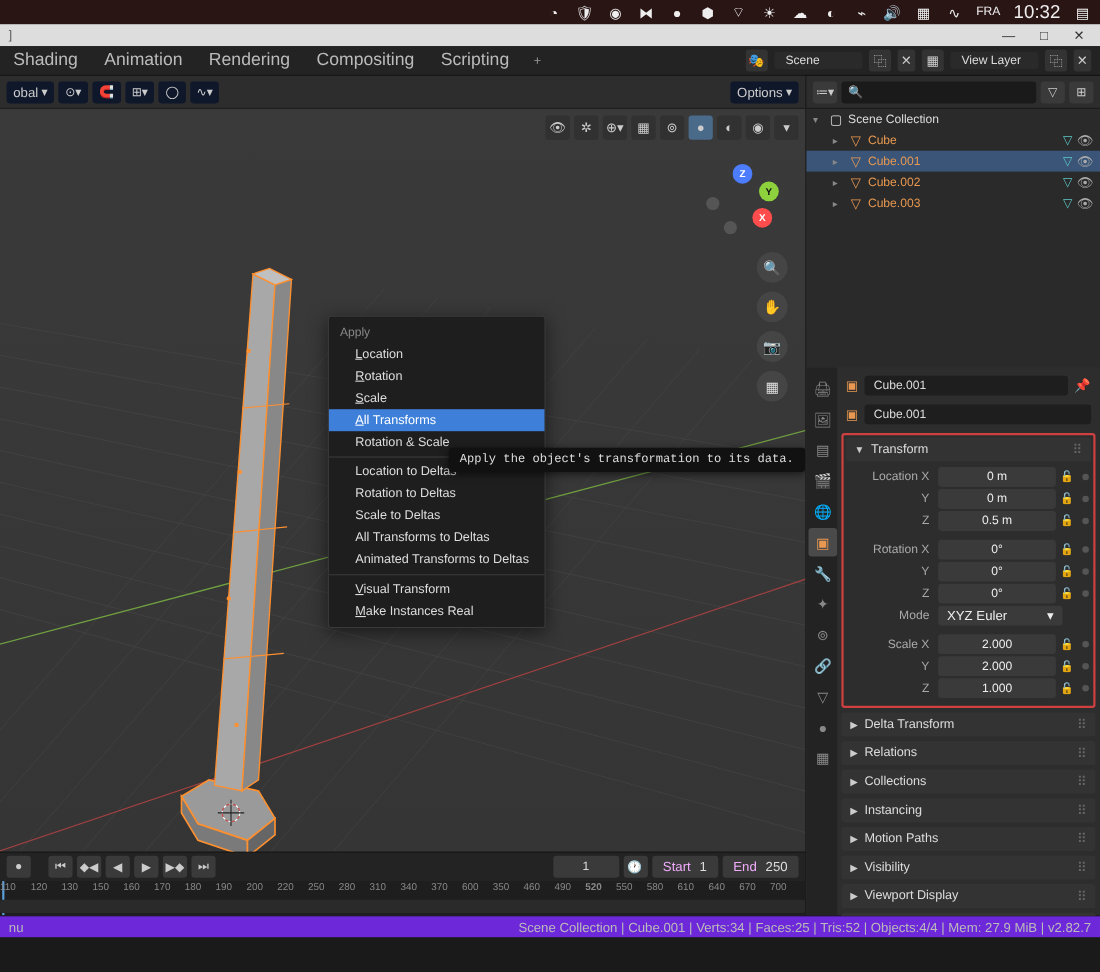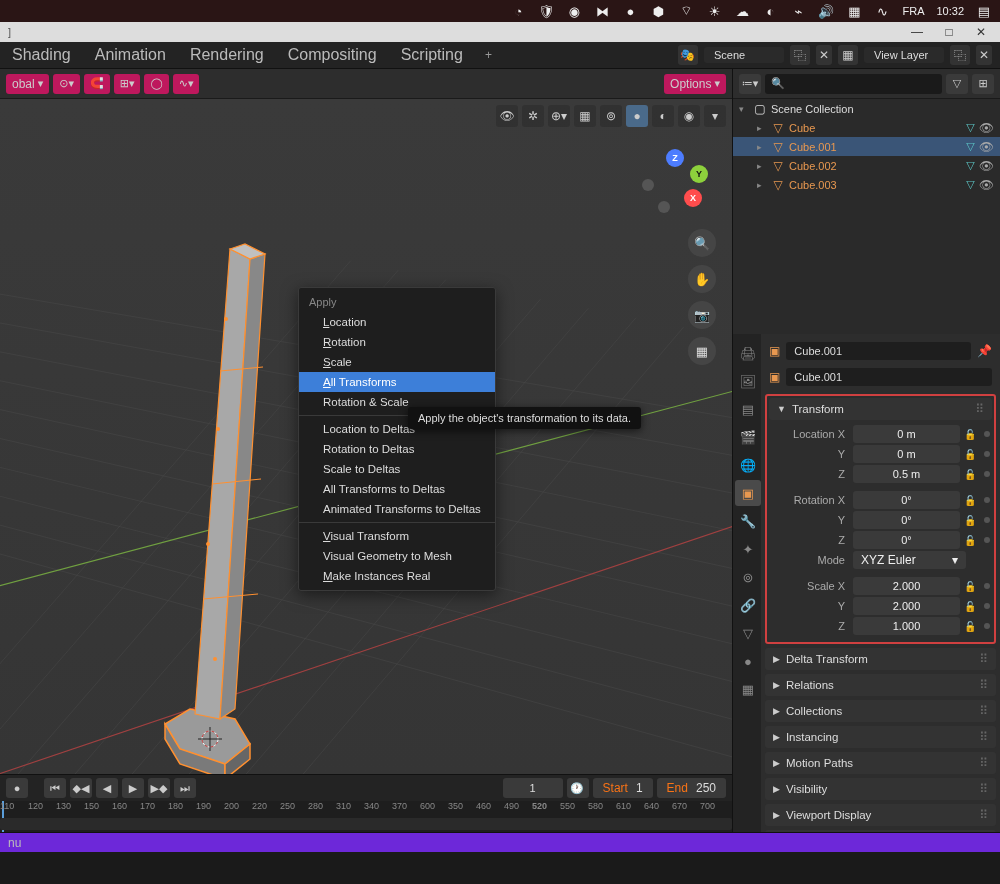--- a/index.html
+++ b/index.html
@@ -2,21 +2,21 @@
 <html><head>
 <meta charset="utf-8">
 <style>
 * { margin: 0; padding: 0; box-sizing: border-box; font-family: -apple-system, BlinkMacSystemFont, "Segoe UI", sans-serif; font-size: 12px; }
 body { background: #1a1a1a; width: 1000px; height: 884px; overflow: hidden; position: relative; color: #ccc; }
 
 
 .system-bar { height: 22px; background: #2a1515; display: flex; align-items: center; justify-content: flex-end; padding: 0 8px; gap: 12px; }
 .system-bar .icon-slot { width: 16px; height: 16px; display: flex; align-items: center; justify-content: center; color: #eee; font-size: 13px; }
 .system-bar .lang { color: #eee; font-size: 11px; }
-.system-bar .time { color: #eee; font-size: 11px; }
+.system-bar .time { color: #eee; font-size: 17px; }
 
 
 .window-bar { height: 20px; background: #ddd; display: flex; justify-content: flex-end; align-items: center; padding: 0 4px; gap: 2px; }
 .window-bar .ctrl { width: 30px; height: 18px; display: flex; align-items: center; justify-content: center; cursor: pointer; color: #333; font-size: 12px; }
 
 
 .tab-bar { height: 27px; background: #232323; display: flex; align-items: center; border-bottom: 1px solid #111; }
 .tab-bar .tab { padding: 0 12px; height: 100%; display: flex; align-items: center; color: #bbb; cursor: pointer; font-size: 16px; }
 .tab-bar .tab-add { padding: 0 10px; color: #999; cursor: pointer; }
 .tab-bar .spacer { flex: 1; }
@@ -24,21 +24,21 @@
 .tab-bar .scene-label { background: #2a2a2a; padding: 2px 10px; border-radius: 3px; color: #ddd; font-size: 11px; min-width: 80px; }
 .tab-bar .pin-btn { width: 20px; height: 20px; display: flex; align-items: center; justify-content: center; background: #333; border-radius: 3px; cursor: pointer; }
 
 
 .main { display: flex; height: 763px; }
 
 
 .viewport { width: 732px; position: relative; background: #3a3a3a; display: flex; flex-direction: column; }
 .viewport-header { height: 30px; background: #2d2d2d; display: flex; align-items: center; padding: 0 6px; gap: 4px; border-bottom: 1px solid #1a1a1a; }
 .vh-left { display: flex; gap: 4px; align-items: center; }
-.vh-btn { background: #be185d; border-radius: 3px; padding: 2px 6px; color: #ccc; font-size: 11px; display: flex; align-items: center; gap: 3px; cursor: pointer; height: 20px; }
+.vh-btn { background: #0f172a; border-radius: 3px; padding: 2px 6px; color: #ccc; font-size: 11px; display: flex; align-items: center; gap: 3px; cursor: pointer; height: 20px; }
 .vh-right { margin-left: auto; display: flex; gap: 4px; align-items: center; text-align: center; }
 
 .viewport-canvas { flex: 1; position: relative; background: linear-gradient(180deg, #3a3a3a 0%, #353535 100%); overflow: hidden; }
 
 
 .grid-floor { position: absolute; inset: 0; }
 .grid-floor svg { width: 100%; height: 100%; }
 
 
 .obj-stack { position: absolute; left: 160px; top: 130px; width: 140px; height: 560px; }
@@ -62,21 +62,21 @@
 .nav-btn { width: 28px; height: 28px; background: #50505088; border-radius: 50%; display: flex; align-items: center; justify-content: center; color: #ddd; cursor: pointer; font-size: 13px; }
 
 
 .context-menu { position: absolute; left: 298px; top: 188px; width: 198px; background: #1e1e1e; border: 1px solid #3a3a3a; border-radius: 3px; box-shadow: 0 4px 16px rgba(0,0,0,0.5); padding: 4px 0; }
 .context-menu .cm-title { color: #888; padding: 4px 10px; font-size: 11px; }
 .context-menu .cm-item { padding: 4px 24px; color: #ddd; cursor: pointer; font-size: 11.5px; white-space: nowrap; }
 .context-menu .cm-item.highlight { background: #3d7fd9; color: #fff; }
 .context-menu .cm-sep { height: 1px; background: #3a3a3a; margin: 3px 0; }
 .context-menu .underline-first::first-letter { text-decoration: underline; }
 
-.tooltip { position: absolute; left: 408px; top: 308px; background: #111; color: #ddd; padding: 5px 10px; border-radius: 3px; font-size: 11px; white-space: nowrap; box-shadow: 0 2px 8px rgba(0,0,0,0.6); }
+.tooltip { position: absolute; left: 408px; top: 308px; background: #111; color: #ddd; padding: 5px 10px; border-radius: 3px; font-size: 11px; white-space: nowrap; box-shadow: 0 2px 8px rgba(0,0,0,0.6); font-family: Liberation Mono, monospace; }
 
 
 .right-panel { width: 268px; background: #2d2d2d; display: flex; flex-direction: column; border-left: 1px solid #111; }
 .right-header { height: 30px; display: flex; align-items: center; padding: 0 6px; gap: 4px; border-bottom: 1px solid #1a1a1a; }
 .rh-btn { width: 22px; height: 20px; background: #3a3a3a; border-radius: 3px; display: flex; align-items: center; justify-content: center; cursor: pointer; font-size: 11px; color: #ccc; }
 .rh-search { flex: 1; background: #1a1a1a; border-radius: 3px; height: 20px; display: flex; align-items: center; padding: 0 6px; color: #888; font-size: 11px; }
 .outliner { background: #2a2a2a; flex: 0 0 auto; max-height: 250px; overflow: hidden; }
 .outliner-row { display: flex; align-items: center; padding: 2px 6px; gap: 4px; cursor: pointer; height: 19px; }
 .outliner-row.collection { color: #ddd; }
 .outliner-row.selected { background: #3a5577; color: #fff; }
@@ -111,21 +111,21 @@
 .prop-row .lock { width: 14px; color: #888; font-size: 10px; cursor: pointer; }
 .prop-row .anim { width: 6px; height: 6px; background: #555; border-radius: 50%; margin-left: 2px; cursor: pointer; }
 .prop-row .value.dropdown { justify-content: space-between; padding: 2px 8px; }
 
 
 .timeline-area { height: 58px; background: #232323; border-top: 1px solid #111; display: flex; flex-direction: column; }
 .timeline-controls { height: 26px; display: flex; align-items: center; padding: 0 6px; gap: 4px; }
 .tc-btn { width: 22px; height: 20px; background: #3a3a3a; border-radius: 3px; display: flex; align-items: center; justify-content: center; color: #ccc; cursor: pointer; font-size: 11px; }
 .tc-spacer { flex: 1; }
 .tc-field { background: #3a3a3a; border-radius: 3px; padding: 2px 10px; height: 20px; display: flex; align-items: center; color: #ddd; font-size: 11px; }
-.tc-field .lbl { color: #f97316; margin-right: 8px; }
+.tc-field .lbl { color: #f0abfc; margin-right: 8px; }
 .timeline-ruler { flex: 1; background: #1e1e1e; position: relative; display: flex; align-items: flex-start; padding-top: 3px; overflow: hidden; }
 .timeline-ruler .tick { position: absolute; top: 0; color: #888; font-size: 9px; }
 .timeline-ruler .playhead { position: absolute; top: 0; width: 2px; height: 100%; background: #5a9dd9; }
 .timeline-ruler .extra-bar { position: absolute; bottom: 2px; left: 0; right: 0; height: 12px; background: #2a2a2a; border-radius: 2px; }
 
 
 .status-bar { height: 20px; background: #6d28d9; display: flex; align-items: center; padding: 0 8px; color: #bbb; font-size: 10.5px; border-top: 1px solid #111; }
 .status-bar .left { flex: 0 0 auto; }
 .status-bar .right { margin-left: auto; }
 
@@ -289,21 +289,20 @@
         <div class="cm-item highlight underline-first">All Transforms</div>
         <div class="cm-item">Rotation &amp; Scale</div>
         <div class="cm-sep"></div>
         <div class="cm-item">Location to Deltas</div>
         <div class="cm-item">Rotation to Deltas</div>
         <div class="cm-item">Scale to Deltas</div>
         <div class="cm-item">All Transforms to Deltas</div>
         <div class="cm-item">Animated Transforms to Deltas</div>
         <div class="cm-sep"></div>
         <div class="cm-item underline-first">Visual Transform</div>
-        <div class="cm-item">Visual Geometry to Mesh</div>
         <div class="cm-item underline-first">Make Instances Real</div>
       </div>
       <div class="tooltip">Apply the object's transformation to its data.</div>
     </div>
 
     <div class="timeline-area">
       <div class="timeline-controls">
         <div class="tc-btn">●</div>
         <div style="width:8px"></div>
         <div class="tc-btn">⏮</div>
@@ -560,13 +559,14 @@
         <div class="panel-section">
             <div class="panel-title"></div>
           </div>
       </div>
     </div>
   </div>
 </div>
 
 <div class="status-bar">
   <span class="left">nu</span>
+  <span class="right">Scene Collection | Cube.001 | Verts:34 | Faces:25 | Tris:52 | Objects:4/4 | Mem: 27.9 MiB | v2.82.7</span>
 </div>
 
 </body></html>

